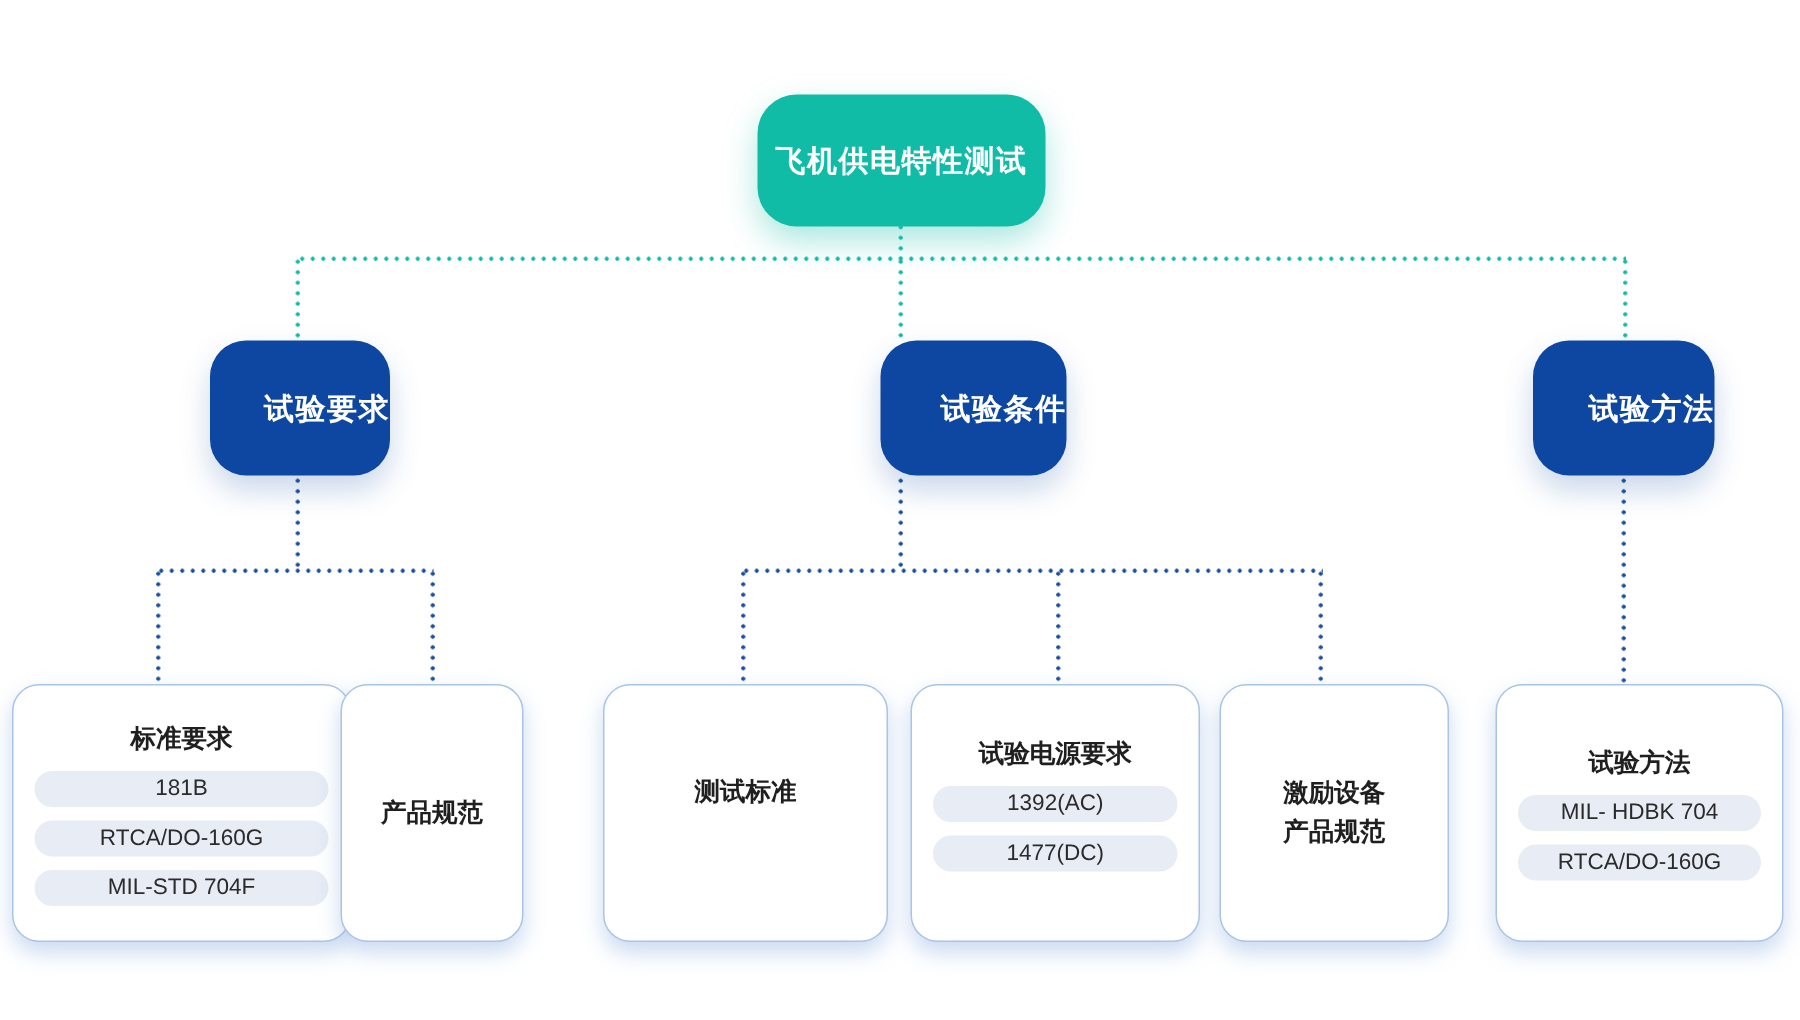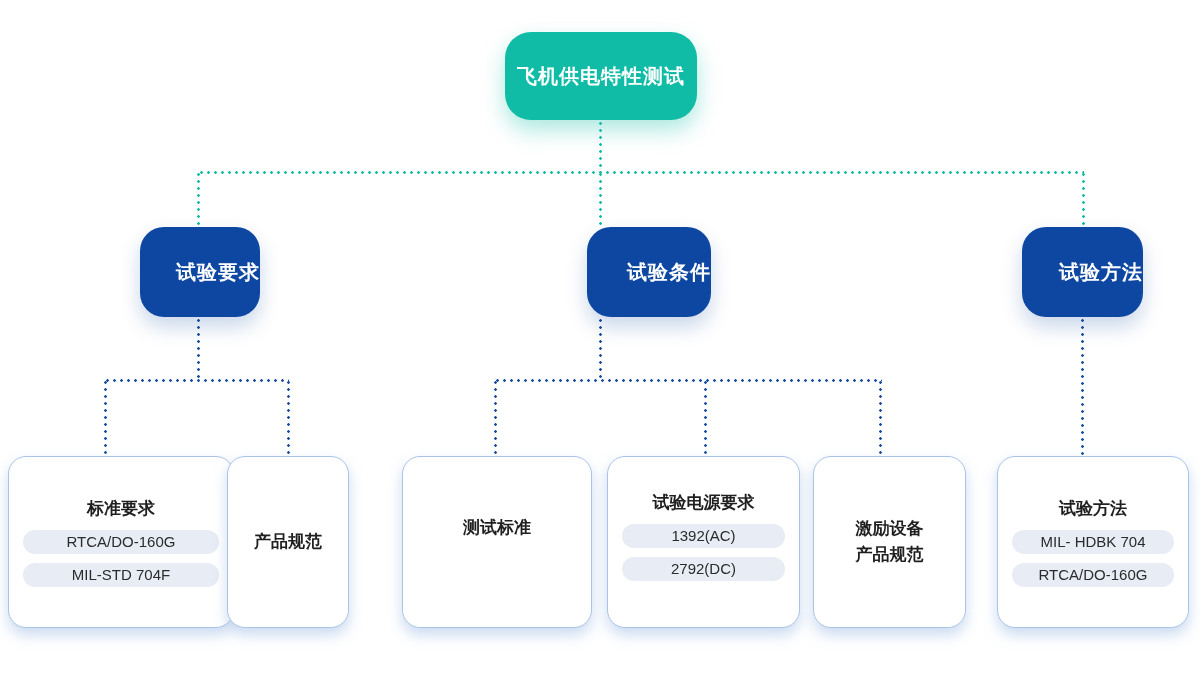--- a/index.html
+++ b/index.html
@@ -10,20 +10,21 @@
   }
   
   .node {
     position:absolute; display:flex; align-items:center; justify-content:center;
     color:#ffffff; font-weight:bold; font-size:20px; letter-spacing:1px;
     border-radius:26px; text-align:center;
   }
   .node.root {
     background:var(--teal);
     box-shadow:0 10px 22px rgba(16,188,166,0.35);
+    margin-top:31px;
   }
   .node.branch {
     background:var(--blue);
     border-radius:24px;
     box-shadow:0 10px 20px rgba(13,71,161,0.22);
     justify-content:flex-end;
   }
   
   .lv { position:absolute; width:3px;
         background-image:radial-gradient(circle, var(--c) 1.2px, transparent 1.5px);
@@ -86,36 +87,37 @@
   </div>
   <div class="node branch" style="left:540px;top:227px;width:124px;height:90px;margin-left:47px;">
     <span>试验条件</span>
   </div>
   <div class="node branch" style="left:1022px;top:227px;width:121px;height:90px;">
     <span>试验方法</span>
   </div>
 
   <div class="card" style="left:8px;width:226px;">
     <div class="card-title">标准要求</div>
+    <div class="pill">181B</div>
     <div class="pill">RTCA/DO-160G</div>
     <div class="pill">MIL-STD 704F</div>
   </div>
 
   <div class="card" style="left:227px;width:122px;">
     <div class="card-title">产品规范</div>
   </div>
 
   <div class="card lift-lg" style="left:402px;width:190px;">
     <div class="card-title">测试标准</div>
   </div>
 
   <div class="card lift-sm" style="left:607px;width:193px;">
     <div class="card-title">试验电源要求</div>
     <div class="pill">1392(AC)</div>
-    <div class="pill">2792(DC)</div>
+    <div class="pill">1477(DC)</div>
   </div>
 
   <div class="card" style="left:813px;width:153px;gap:2px;">
     <div class="card-title">激励设备</div>
     <div class="card-title">产品规范</div>
   </div>
 
   <div class="card" style="left:997px;width:192px;">
     <div class="card-title">试验方法</div>
     <div class="pill">MIL- HDBK 704</div>

